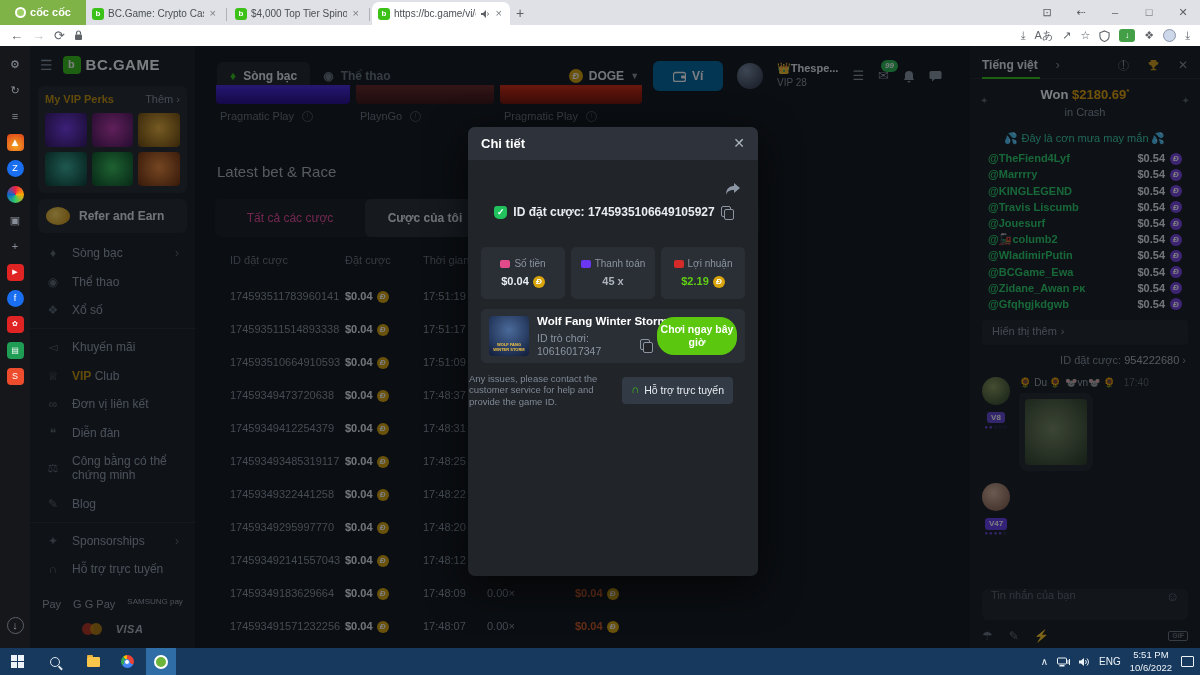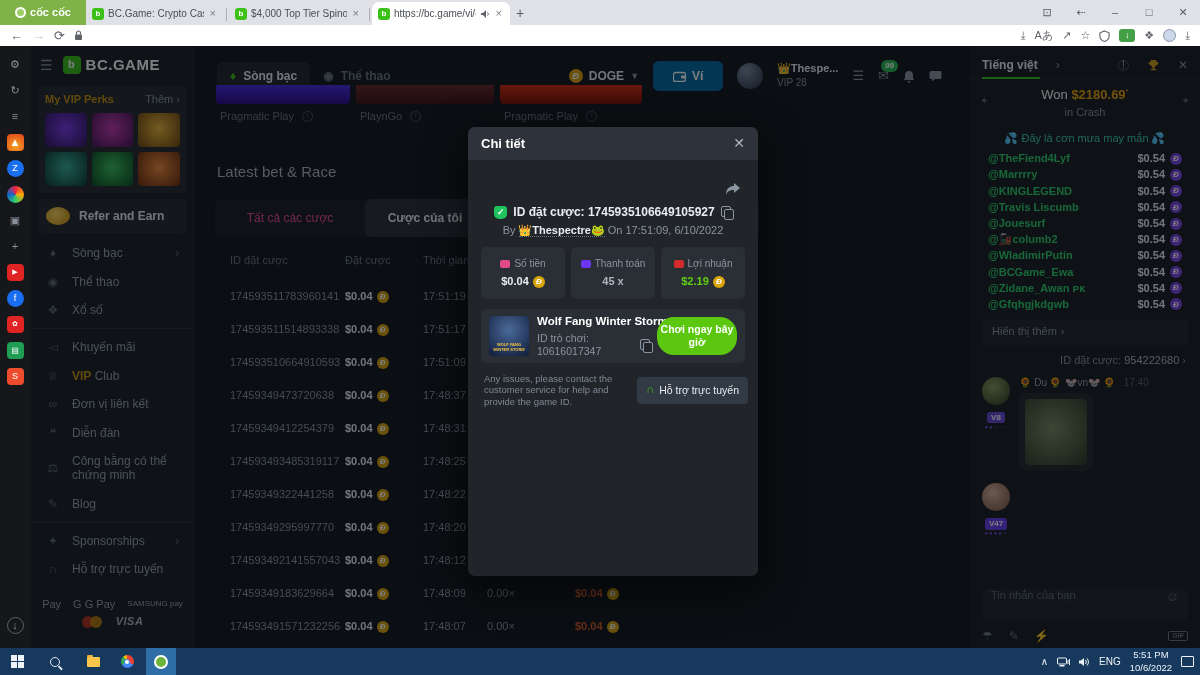--- a/index.html
+++ b/index.html
@@ -52,21 +52,21 @@
 .pgrid{display:grid;grid-template-columns:repeat(3,1fr);gap:5px;margin-top:7px}
 .ptile{height:34px;border-radius:4px}
 .refer{display:flex;align-items:center;gap:9px;margin:4px 8px 2px;background:#262a31;border-radius:6px;padding:8px;color:#e8edf2;font-weight:bold;font-size:12px}
 .coinsblob{width:24px;height:18px;border-radius:50%;background:radial-gradient(circle at 40% 40%,#ffd95e,#c98a0a)}
 .menu{padding:4px 0}
 .mi{display:flex;align-items:center;gap:12px;padding:7px 16px;color:#97a1ad;font-size:12px}
 .mi .mic{width:14px;color:#5c6670;font-size:12px;text-align:center}
 .mi .chev{margin-left:auto;color:#5c6670}
 .mdiv{height:1px;background:#2a2e35;margin:4px 0}
 .goldtx{color:#c9940a;font-weight:bold}
-.pays{display:flex;flex-wrap:wrap;justify-content:center;gap:4px 12px;padding:10px 6px;color:#9aa3ad;font-size:11px;align-items:center}
+.pays{display:flex;flex-wrap:wrap;justify-content:center;gap:12px 12px;padding:10px 6px;color:#9aa3ad;font-size:11px;align-items:flex-start}
 .mc{display:inline-block;width:22px;height:12px;position:relative}
 .mc:before,.mc:after{content:"";position:absolute;width:12px;height:12px;border-radius:50%;top:0}
 .mc:before{left:0;background:#b5321e}
 .mc:after{left:8px;background:#c98a0a;opacity:.85}
 .visa{font-style:italic;font-weight:bold;color:#aeb6bf;letter-spacing:.5px}
 .samsung{font-size:8px;text-align:center;line-height:1}
 
 .bcmain{position:absolute;left:195px;top:0;width:775px;height:602px;background:#141619;z-index:5}
 .bchead{position:absolute;left:0;top:14px;width:100%;height:32px;display:flex;align-items:center}
 .hpill{display:flex;align-items:center;gap:7px;padding:7px 13px;border-radius:6px;font-size:12px;font-weight:bold}
@@ -120,33 +120,33 @@
 .mcval{font-size:11px;color:#e8edf2;font-weight:bold;display:flex;align-items:center;gap:4px}
 .mcval.green{color:#5fce14}
 .dot{width:10px;height:8px;border-radius:2px;display:inline-block}
 .mgame{position:absolute;left:13px;top:182px;width:264px;background:#2a2e35;border-radius:5px;height:54px;display:flex;align-items:center;gap:8px;padding:0 8px}
 .gthumb{width:40px;height:40px;border-radius:4px;background:radial-gradient(circle at 50% 35%,#4a6a9a,#101c3a);display:flex;align-items:flex-end;justify-content:center;flex:none}
 .gthumb i{font-size:4px;color:#f5c542;font-weight:bold;text-align:center;font-style:normal;padding-bottom:3px}
 .ginfo{flex:1;min-width:0}
 .gname{font-size:11.5px;color:#fff;font-weight:bold;white-space:nowrap}
 .gid{font-size:10.5px;color:#8b95a1;display:flex;align-items:center;gap:5px;margin-top:4px}
 .playbtn{width:80px;height:38px;background:#5bc80f;color:#fff;border:none;border-radius:17px;font-size:10.5px;font-weight:bold;line-height:1.25;flex:none}
-.mnote{position:absolute;left:16px;top:246px;width:264px;display:flex;align-items:center;gap:8px}
+.mnote{position:absolute;left:1px;top:246px;width:264px;display:flex;align-items:center;gap:8px}
 .mnote p{font-size:9.5px;color:#7e8894;flex:1}
 .supbtn{height:27px;background:#323a45;border:none;border-radius:4px;color:#e8edf2;font-size:10.5px;display:flex;align-items:center;gap:5px;padding:0 9px;flex:none}
 .hphone{color:#3bc117;font-size:11px;font-weight:bold}
 
 .chat{position:absolute;left:970px;top:0;width:230px;height:602px;background:#1a1d22;z-index:10}
 .chathead{display:flex;align-items:center;gap:18px;padding:12px 12px 6px;color:#e8edf2;font-size:12px;font-weight:bold;border-bottom:1px solid #262a31;position:relative}
 .chathead .chev{color:#8a95a1;font-weight:normal}
 .chathead .sp{flex:1}
 .chathead .ic{color:#8a95a1;font-weight:normal;font-size:12px}
 .greenline{position:absolute;left:12px;bottom:-1px;width:58px;height:2px;background:#3bc117}
 .woncard{margin:8px 14px 0;text-align:center;position:relative}
-.wonrow{font-size:13px;color:#fff;font-weight:normal}
+.wonrow{font-size:13px;color:#fff;font-weight:bold}
 .wonrow b{color:#e8a30a}
 .wonrow sup{font-size:8px;color:#e8a30a}
 .wongame{font-size:11px;color:#8b95a1;margin-top:3px}
 .sparkle{position:absolute;top:8px;color:#5c6670;font-size:10px}
 .raintitle{text-align:center;font-size:11px;color:#3ecfac;margin-top:12px}
 .rainlist{margin-top:6px}
 .rain-row{display:flex;align-items:center;padding:1.5px 18px;font-size:11px}
 .rname{color:#2ecf6a;font-weight:bold;flex:1;white-space:nowrap;overflow:hidden}
 .ramt{color:#e8edf2;font-weight:bold;margin-right:5px}
 .showmore{margin:7px 12px 0;background:#23262c;border-radius:4px;height:25px;display:flex;align-items:center;padding:0 10px;color:#8b95a1;font-size:11px;gap:4px}
@@ -699,26 +699,20 @@
     <div class="mshare">
       <svg width="15" height="13" viewBox="0 0 15 13">
           <path d="M9 0l6 5-6 5V7C4.5 7 2 8.5 1 12 1 5 5 3 9 3z" fill="#8b95a1"></path>
         </svg>
     </div>
     <div class="midrow">
       <span class="vshield">✓</span>
       <span>ID đặt cược: 1745935106649105927</span>
       <span class="cpy"></span>
     </div>
-    <div class="mbyrow">
-      <span>By</span>
-      <b>👑Thespectre🐸</b>
-      <span>On</span>
-      <span>17:51:09, 6/10/2022</span>
-    </div>
     <div class="mcards">
       <div class="mcard">
         <span class="mclab">
             <i class="dot" style="background:#e24a8a"></i>
             <span>Số tiền</span>
           </span>
         <span class="mcval">
             <span>$0.04</span>
             <i class="coin sm">Đ</i>
           </span>

